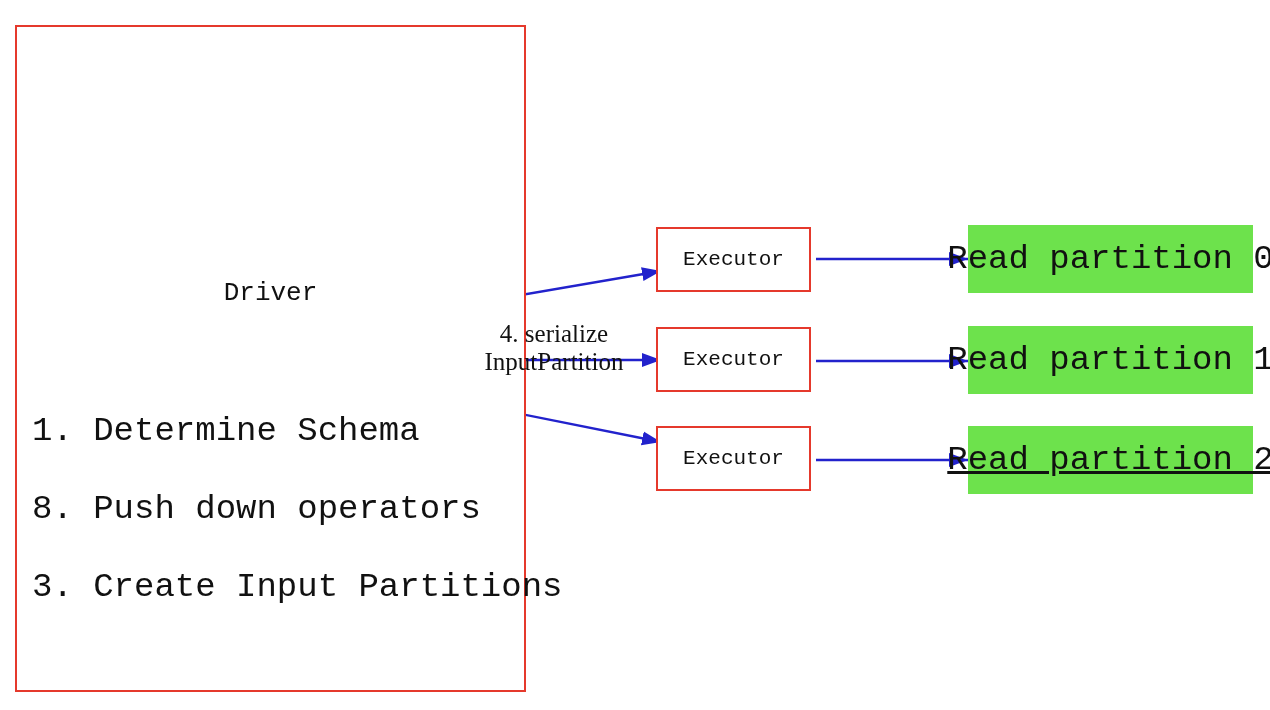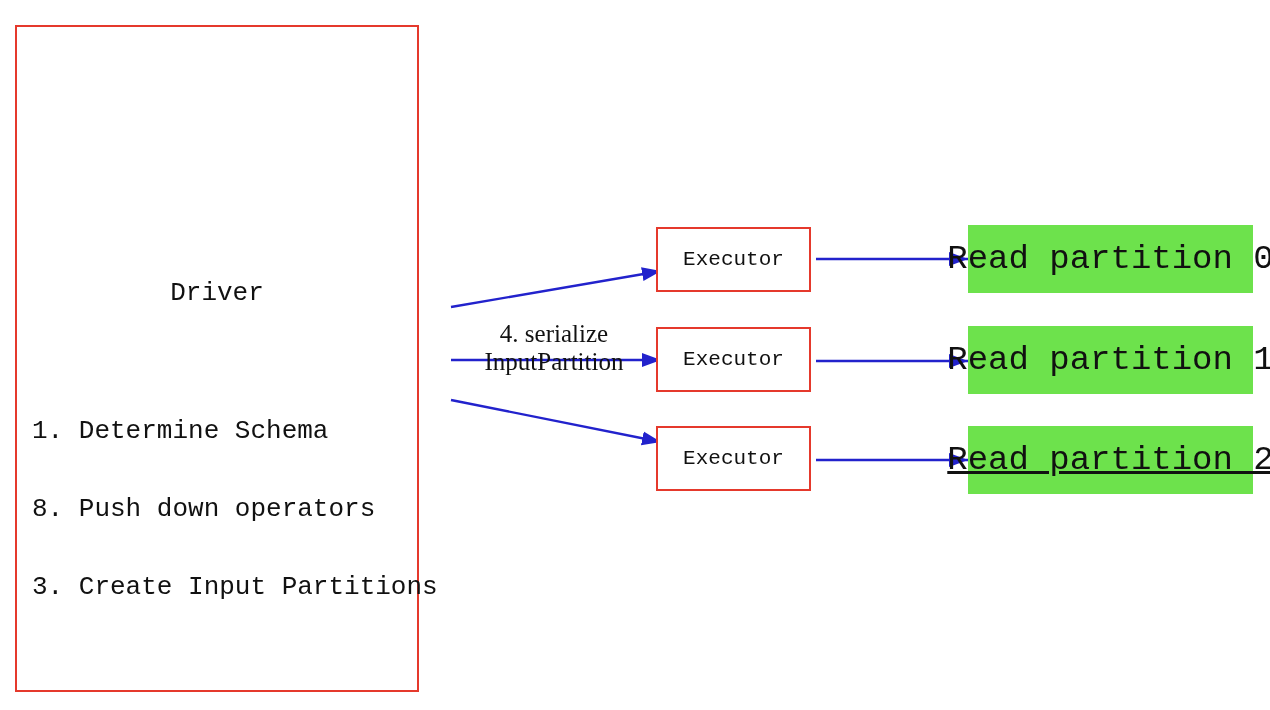--- a/index.html
+++ b/index.html
@@ -25,36 +25,36 @@
     left: 0; top: 0;
     width: 1270px; height: 710px;
     pointer-events: none;
   }
   .arrow { stroke: var(--arrow-blue); stroke-width: 2.4; fill: none; }
   .arrowhead-path { fill: var(--arrow-blue); }
 
   .driver-box {
     position: absolute;
     left: 15px; top: 25px;
-    width: 404px; height: 667px;
+    width: 511px; height: 667px;
     border: 2px solid var(--box-border-red);
     background: var(--background);
   }
   .driver-title {
     position: absolute;
     left: 0; top: 253px;
     width: 100%;
     text-align: center;
     font-size: 26px;
     line-height: 26px;
   }
   .driver-steps {
     position: absolute;
     left: 15px; top: 339px;
-    font-size: 26px;
+    font-size: 34px;
     line-height: 26px;
     white-space: pre;
   }
   .executor-box {
     position: absolute;
     left: 656px;
     width: 155px; height: 65px;
     border: 2px solid var(--box-border-red);
     background: var(--background);
     display: flex;

